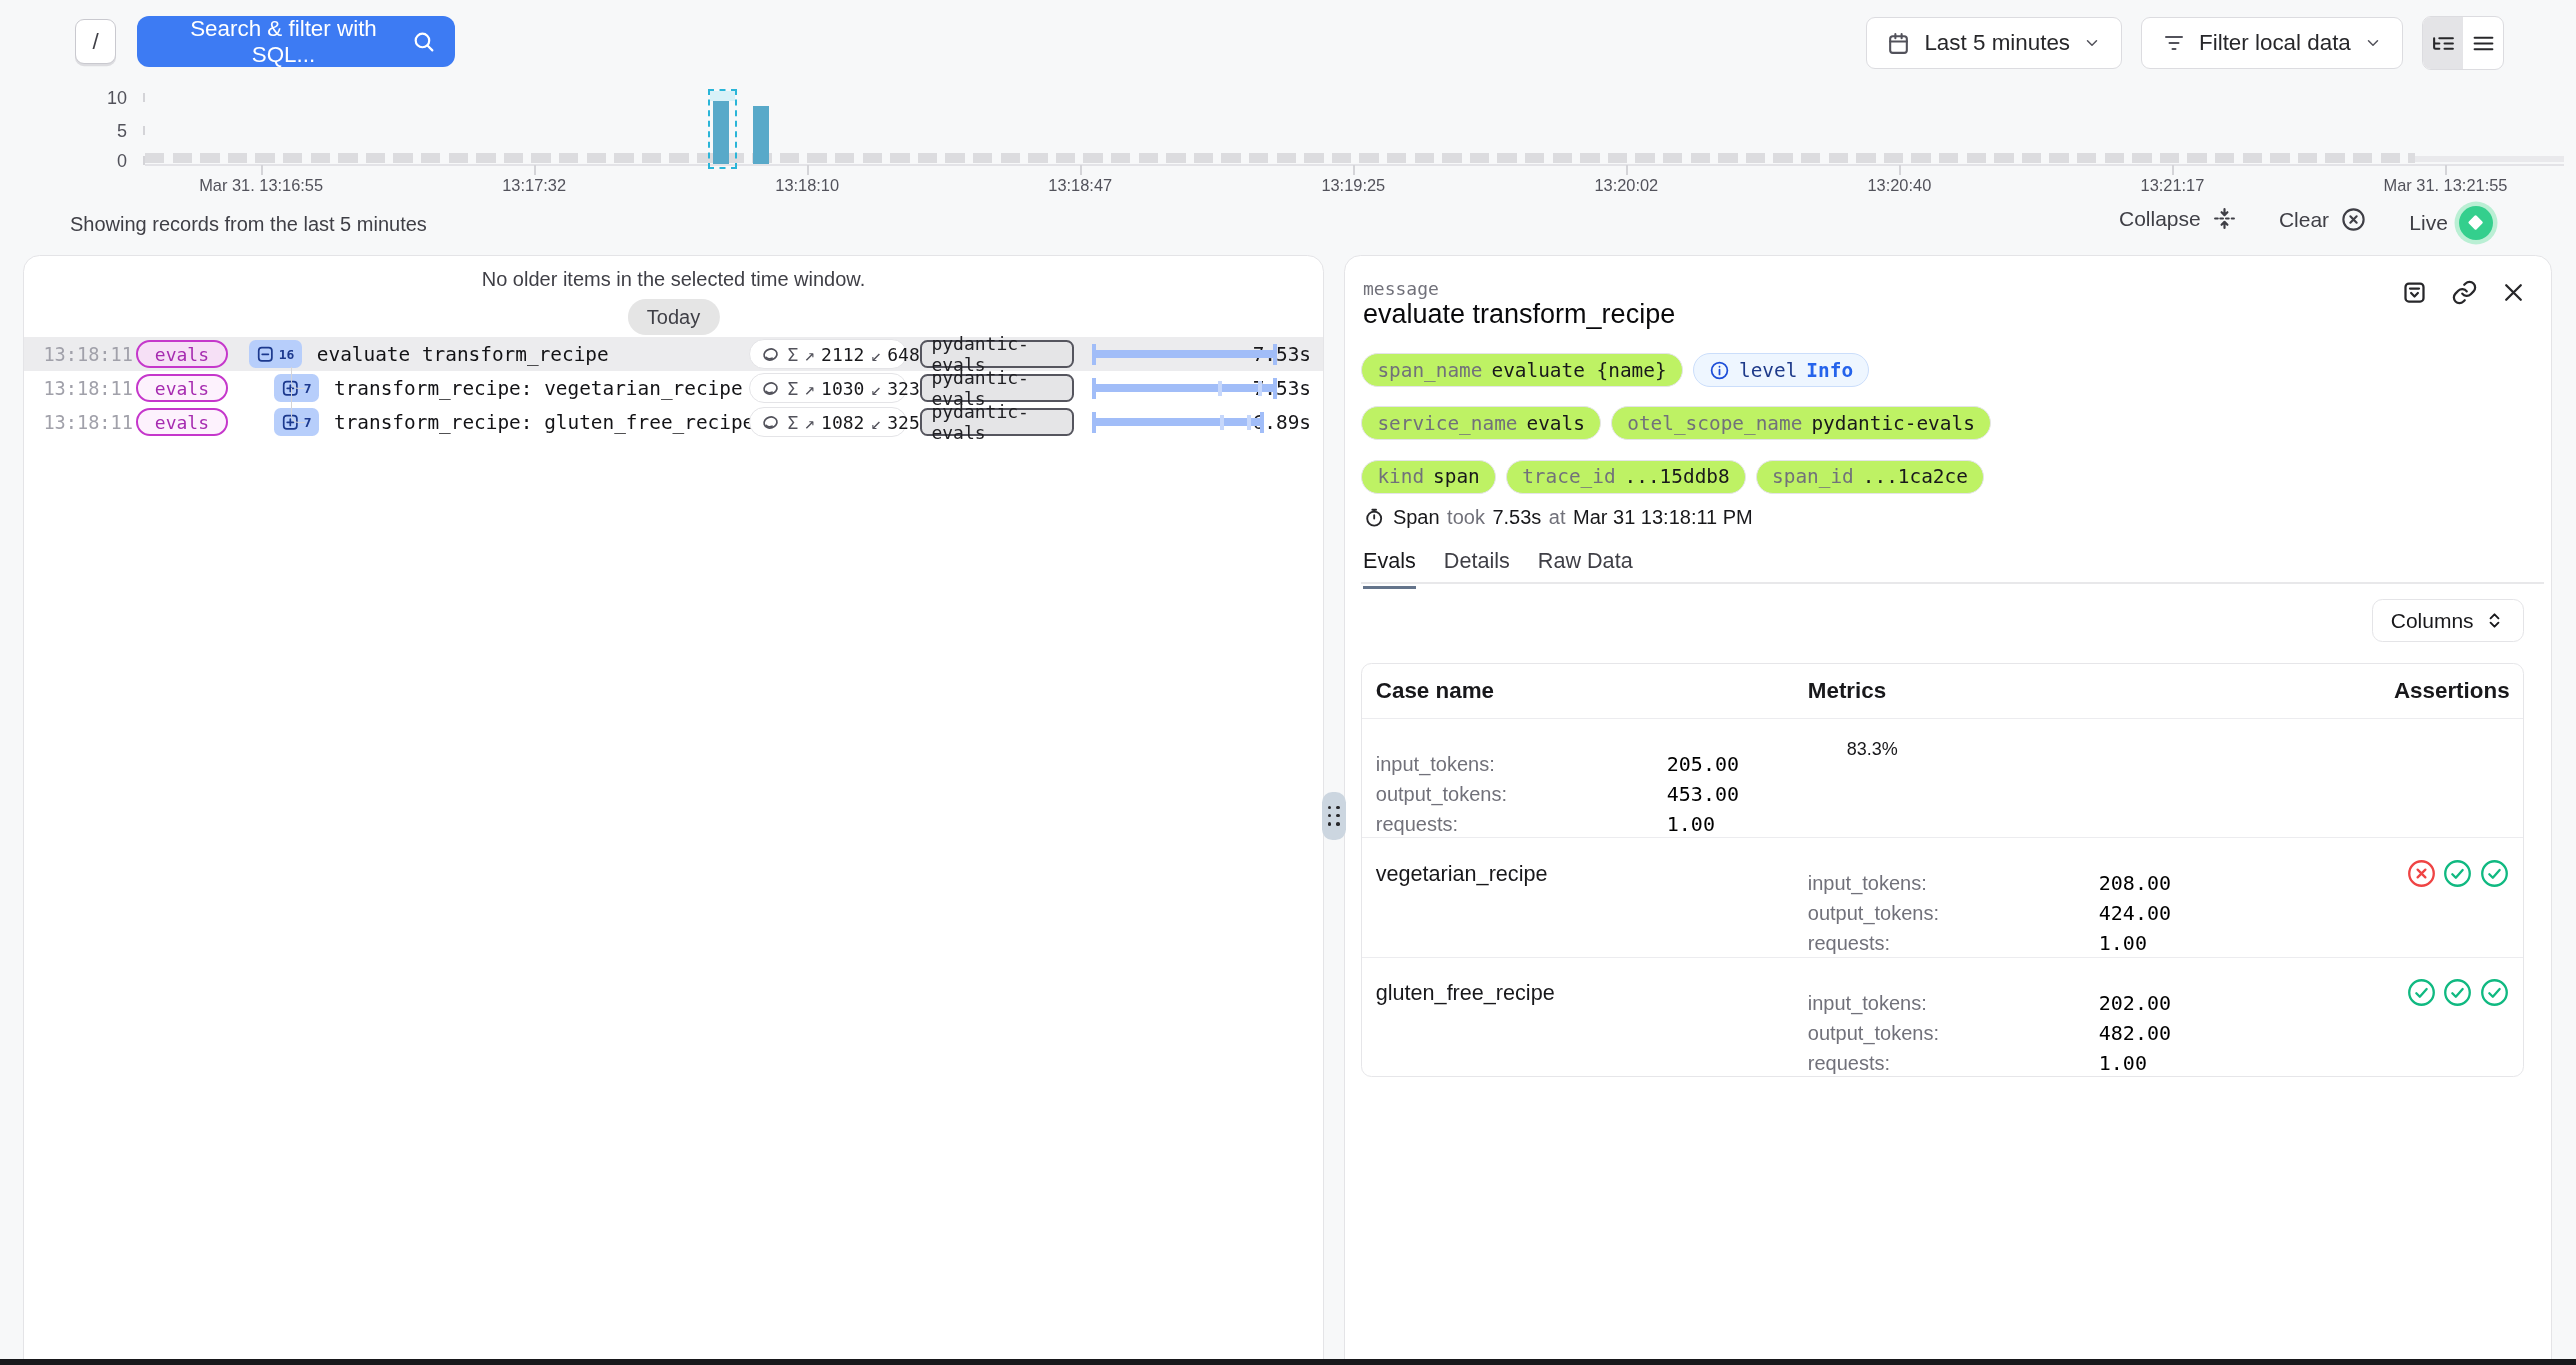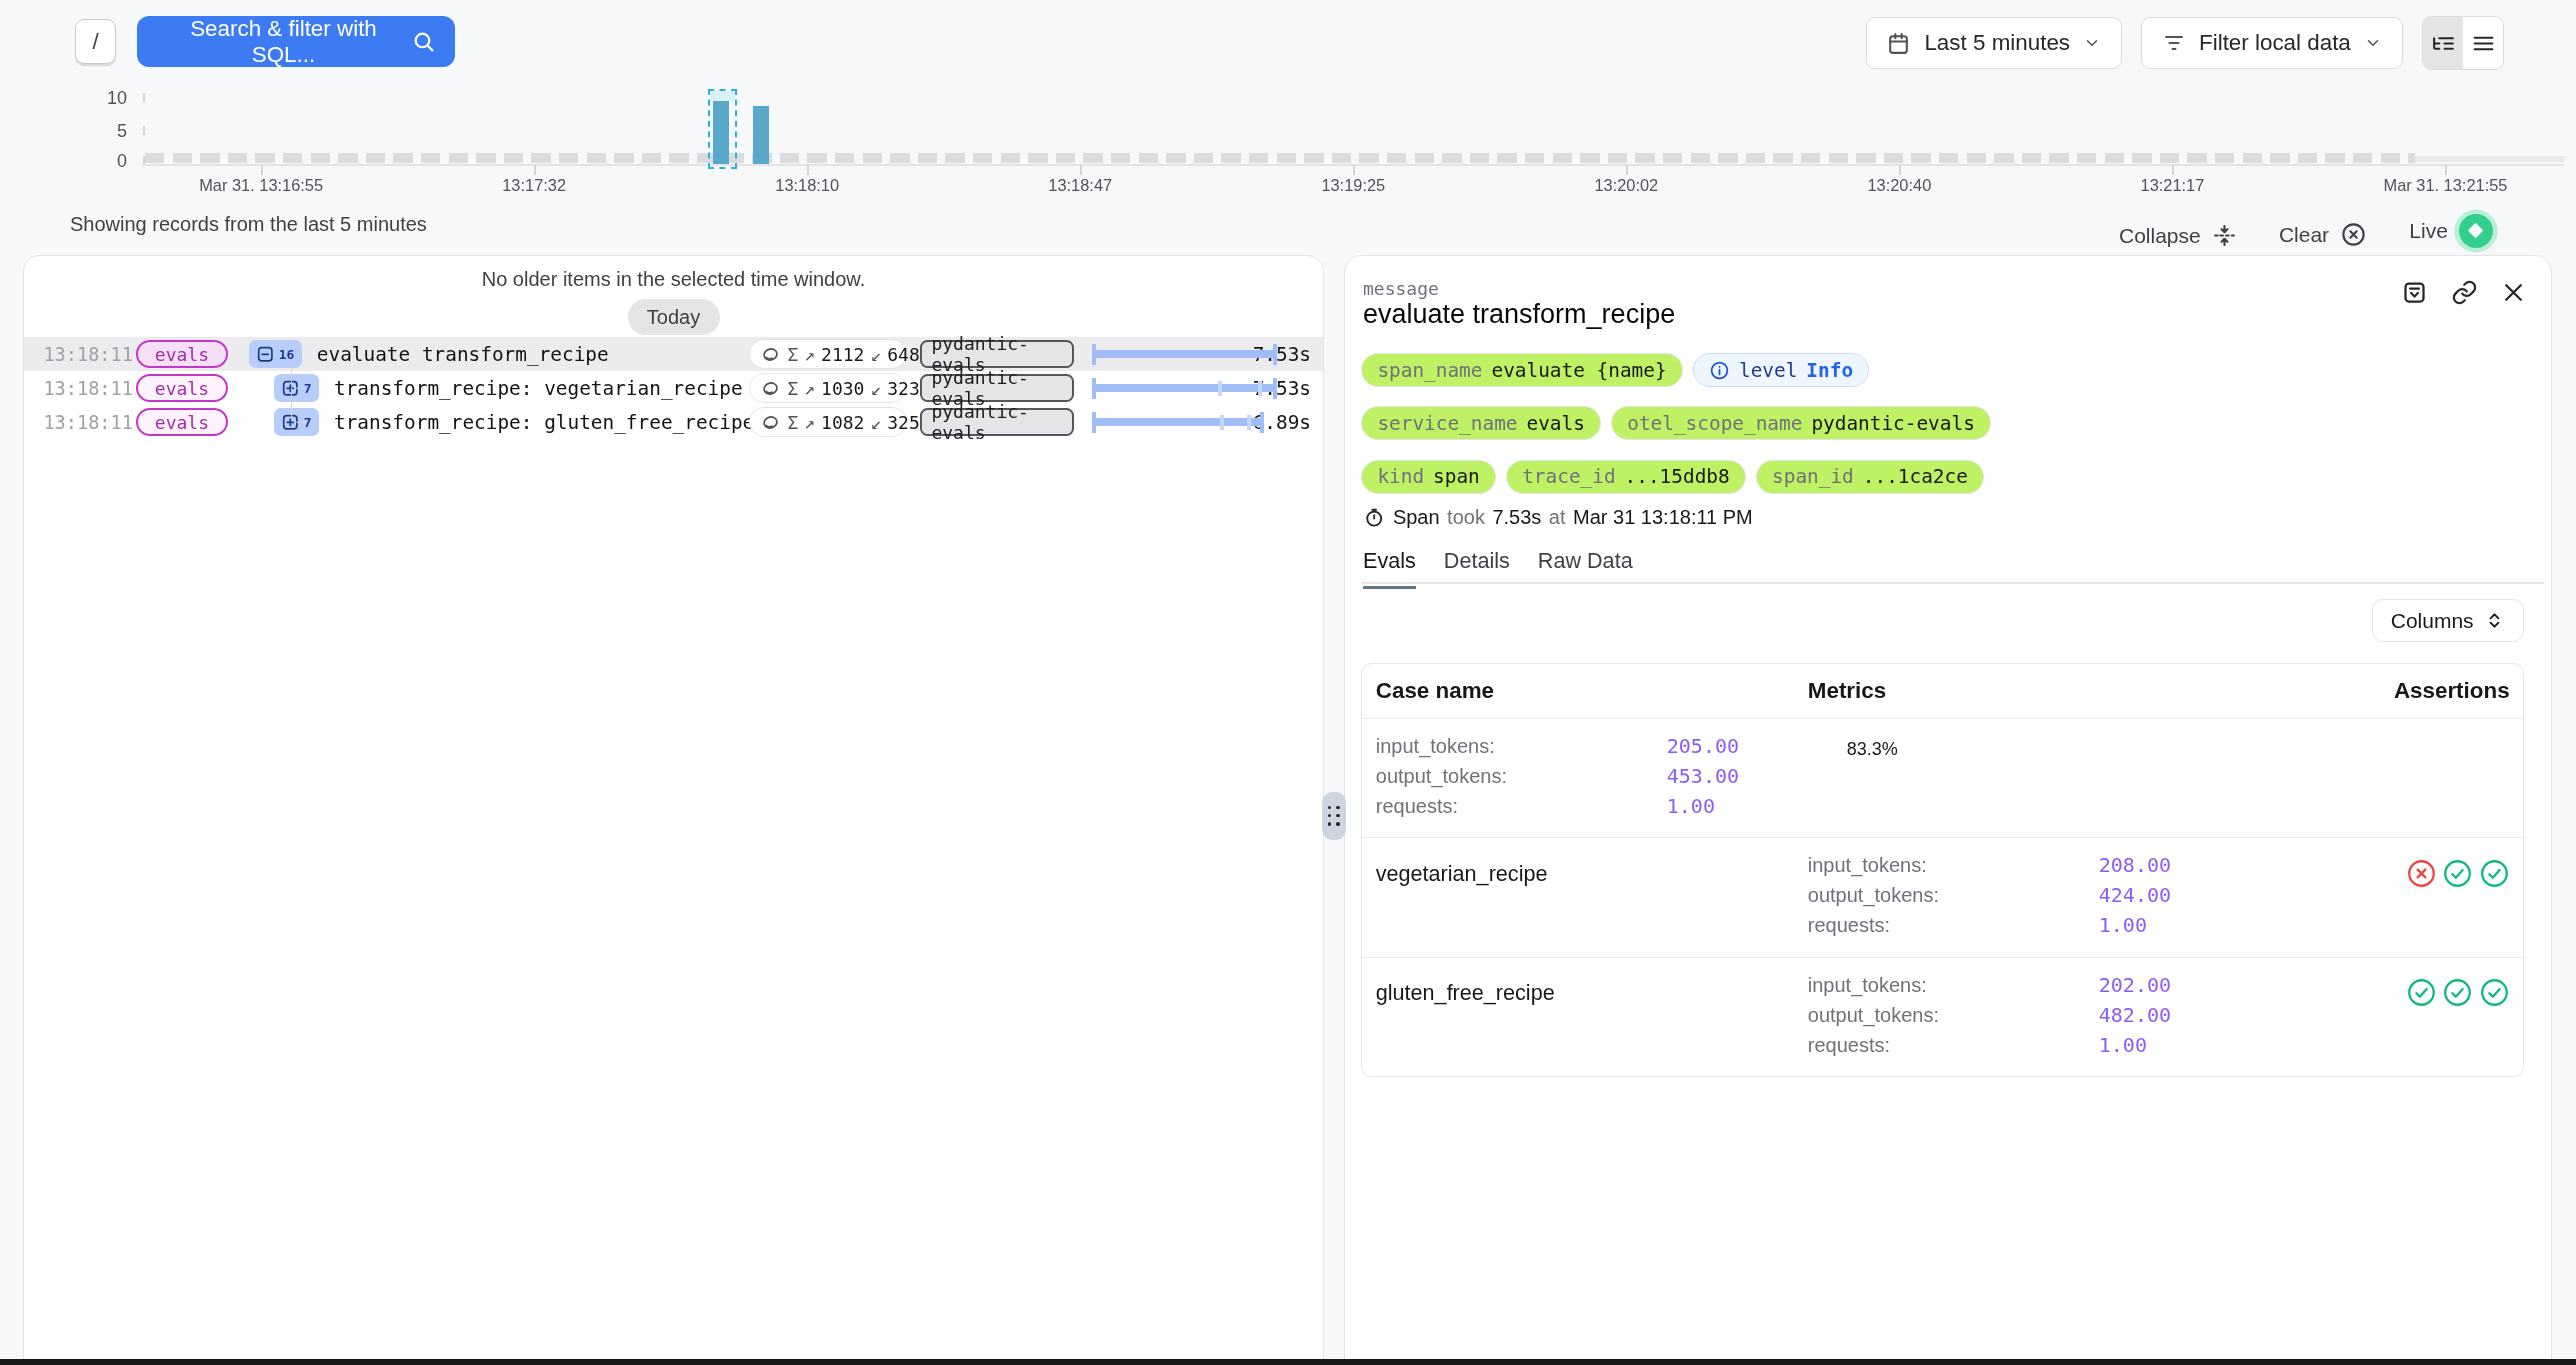--- a/index.html
+++ b/index.html
@@ -48,21 +48,21 @@
   .dash-tail{position:absolute;left:2270px;right:0;top:78px;height:6px;background:#e9e9ec;}
   .xtick{position:absolute;top:87px;width:1.5px;height:9.7px;background:#d4d4d8;}
   .xlab{position:absolute;top:98px;font-size:16.4px;color:#52525b;transform:translateX(-50%);white-space:nowrap;}
   .cbar{position:absolute;width:16.4px;}
   .sel-box{position:absolute;border:2.2px dashed #2ab5d8;}
   .sel-box::before{content:"";position:absolute;left:0;right:0;top:0;height:9.7px;background:#d8f1f8;}
 
   
   .status-row{position:absolute;top:200px;left:0;right:0;height:54px;}
   .showing{position:absolute;left:70px;top:13.4px;font-size:20px;color:#3f3f46;}
-  .status-actions{position:absolute;right:83px;top:6px;display:flex;gap:42px;align-items:flex-end;height:42px;}
+  .status-actions{position:absolute;right:83px;top:6px;display:flex;gap:42px;align-items:flex-start;height:42px;}
   .sa-item{display:flex;align-items:center;gap:11.2px;font-size:21px;color:#3f3f46;cursor:pointer;}
   .live-dot{width:34px;height:34px;border-radius:50%;background:#34cf8d;box-shadow:0 0 0 4.5px #baefd4;
     display:flex;align-items:center;justify-content:center;}
   .live-diamond{width:11.2px;height:11.2px;background:#fff;transform:rotate(45deg);border-radius:1.5px;}
 
   
   .panel{position:absolute;top:255px;height:1256px;background:#fff;border:1.5px solid #e4e4e7;border-radius:16.4px;box-sizing:border-box;}
   .panel-left{left:23px;width:1301px;}
   .panel-right{left:1344px;width:1208px;}
   .divider-handle{position:absolute;left:1322px;top:792px;width:24px;height:48px;border-radius:10.4px;
@@ -123,21 +123,21 @@
     font-family:"Liberation Sans","DejaVu Sans",sans-serif;}
   .etable{position:absolute;top:407px;left:16.4px;right:27px;border:1.5px solid #e6e6e9;border-radius:10.4px;overflow:hidden;}
   .et-head{display:grid;grid-template-columns:432px 1fr 149px;align-items:center;height:54px;padding:0 13.4px;
     font-size:22.4px;font-weight:700;color:#18181b;}
   .et-head .h-assert{text-align:right;}
   .et-row{display:grid;grid-template-columns:432px 1fr 149px;padding:15px 13.4px 13.4px 13.4px;border-top:1.5px solid #ececef;}
   .et-case{font-size:21.6px;color:#18181b;padding-top:7.5px;}
   .et-case.it{font-style:italic;}
   .m-line{display:grid;grid-template-columns:291px 1fr;align-items:baseline;height:30px;}
   .m-k{font-size:20px;color:#71717a;}
-  .m-v{font-size:20px;color:#8b5cf6;}
+  .m-v{font-size:20px;color:#000000;margin-top:18px;}
   .et-assert{padding-top:4.5px;}
   .assert-pct{font-size:18px;color:#18181b;margin-left:39px;}
   .assert-icons{display:flex;gap:5.2px;justify-content:flex-end;}
   .a-ic{width:31px;height:31px;}
   .a-ic svg{width:31px;height:31px;fill:none;stroke-width:1.8;stroke-linecap:round;stroke-linejoin:round;}
   .a-ic.pass svg{stroke:#10b981;}
   .a-ic.fail svg{stroke:#ef4444;}
 
   .bottom-strip{position:absolute;left:0;right:0;bottom:0;height:6.7px;background:#18181b;}
 </style>

